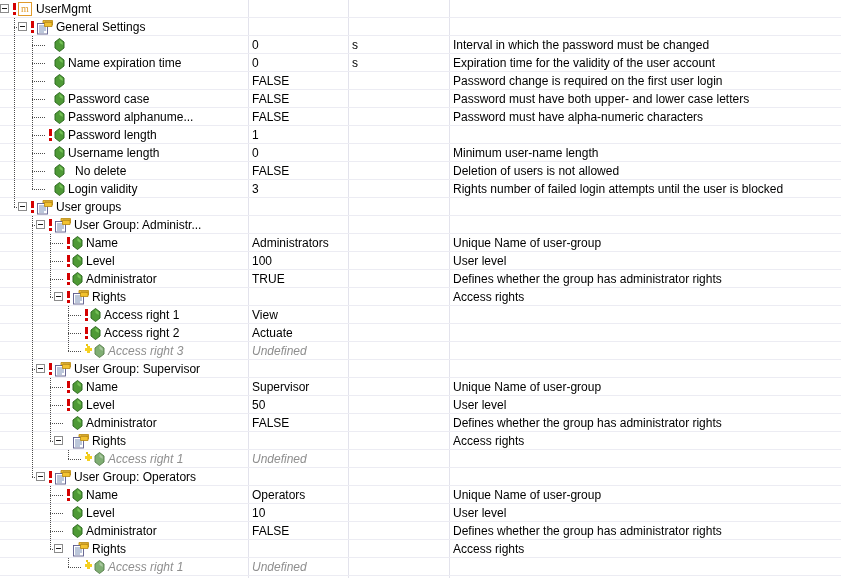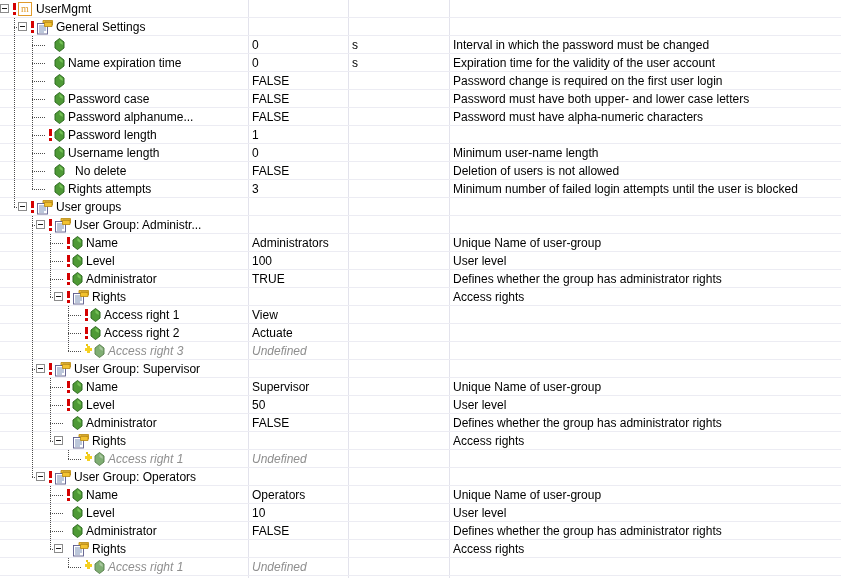--- a/index.html
+++ b/index.html
@@ -299,25 +299,25 @@
       <div class="guide-v" style="left: 14px; top: 0px; height: 18px;"></div>
       <div class="guide-v" style="left: 32px; top: 0px; height: 9px;"></div>
       <div class="guide-h" style="left: 32px; top: 9px; width: 13px;"></div>
       <div class="cell c-name">
         <div class="ico ico-gem" style="left: 54px;">
           <svg width="11" height="14" viewBox="0 0 11 14">
             <path d="M5.5 0.5 L10 4 L10 10 L5.5 13.5 L1 10 L1 4 Z" fill="#4e9a36" stroke="#2f6b22" stroke-width="1"></path>
             <path d="M5.5 1.8 L8.7 4.4 L8.7 7 L5.5 5 Z" fill="#76c257"></path>
           </svg>
         </div>
-        <div class="lbl" style="left: 68px;">Rights attempts</div>
+        <div class="lbl" style="left: 68px;">Login validity</div>
       </div>
       <div class="cell c-val">3</div>
       <div class="cell c-unit"></div>
-      <div class="cell c-desc">Minimum number of failed login attempts until the user is blocked</div>
+      <div class="cell c-desc">Rights number of failed login attempts until the user is blocked</div>
     </div>
     <div class="row" style="top: 216px;">
       <div class="guide-v" style="left: 32px; top: 0px; height: 18px;"></div>
       <div class="guide-h" style="left: 32px; top: 9px; width: 13px;"></div>
       <div class="expander" style="left: 36px; top: 4px;"></div>
       <div class="cell c-name">
         <div class="ico ico-excl" style="left: 49px;">
           <i></i>
           <b></b>
         </div>

